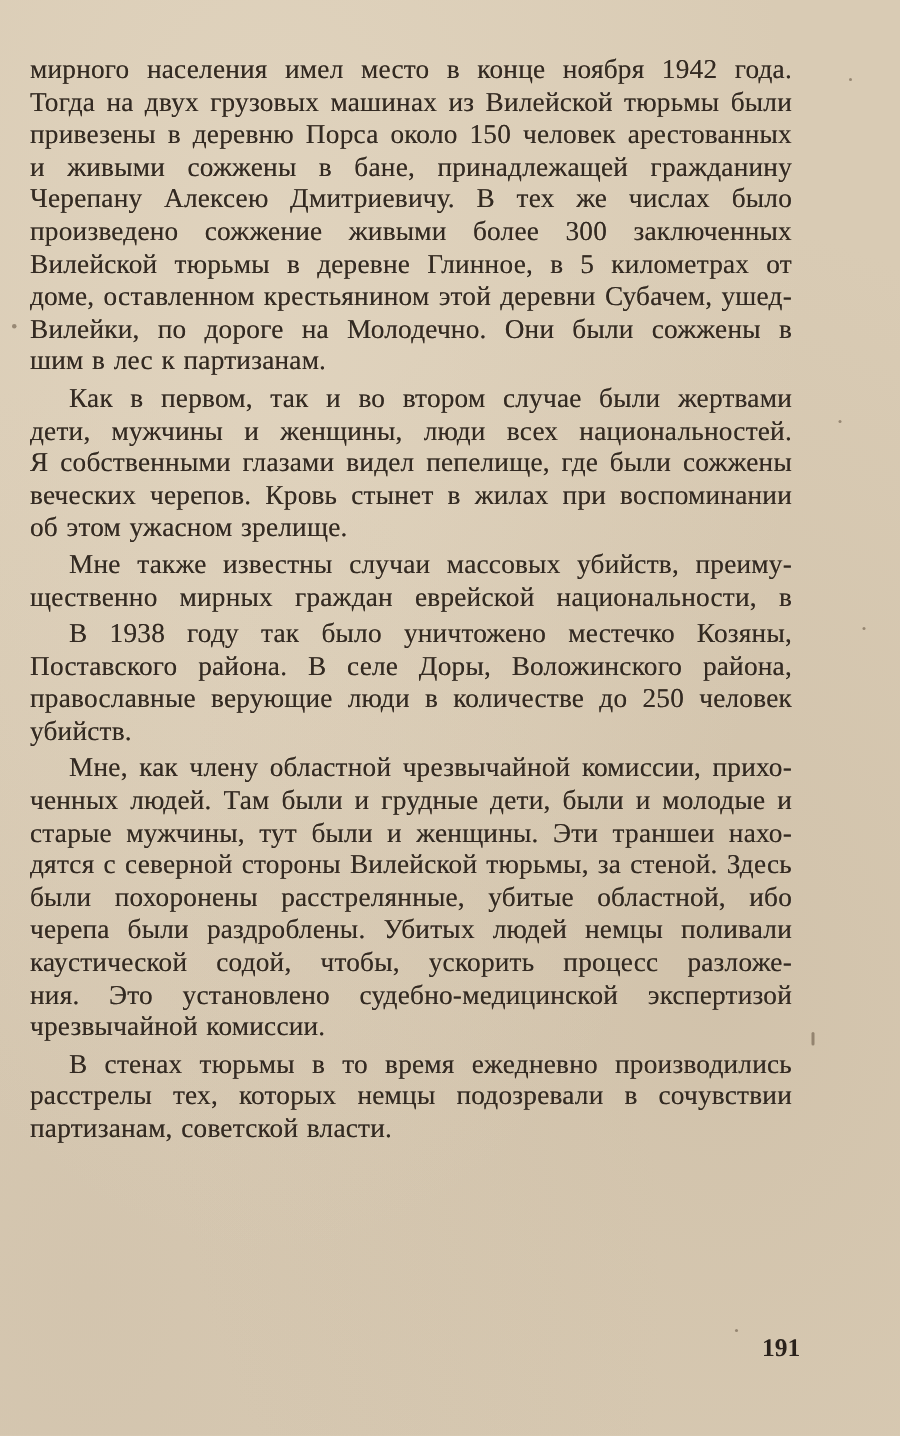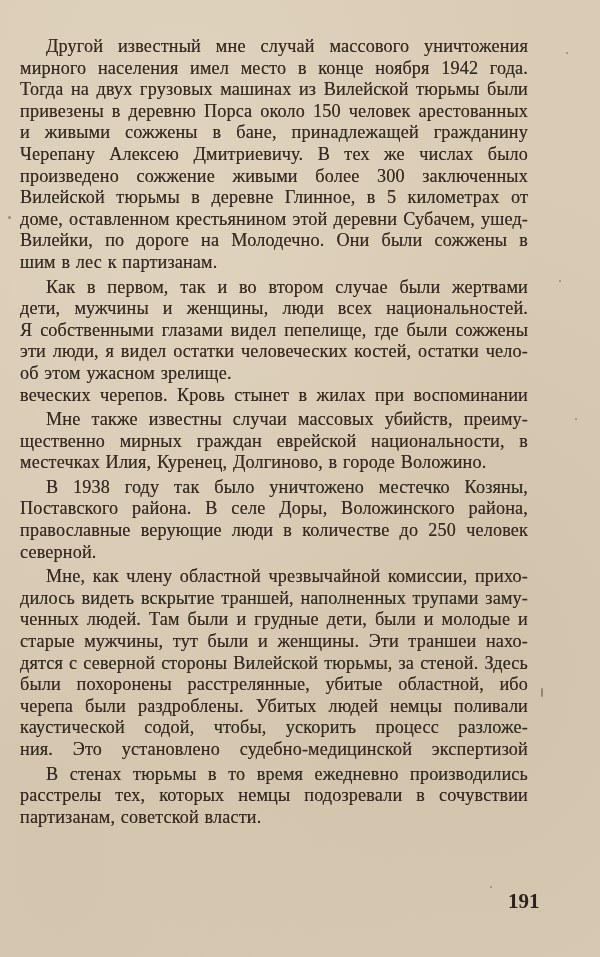--- a/index.html
+++ b/index.html
@@ -42,83 +42,80 @@
     text-align-last: justify;
     white-space: nowrap;
   }
   .line.last {
     text-align-last: left;
   }
   .page-number {
     position: absolute;
     left: 508px;
     top: 889px;
-    font-size: 21px;
+    font-size: 17px;
     font-weight: bold;
     color: #2a221c;
   }
   .speck {
     position: absolute;
     background: #6a5a48;
     border-radius: 50%;
     opacity: 0.6;
   }
 </style>
 </head>
 <body>
 
 <div class="page">
 
   <p class="para">
-    <span class="line">Другой известный  мне случай  массового  уничтожения</span>
     <span class="line" style="text-indent:0">мирного населения имел место   в конце ноября  1942 года.</span>
     <span class="line" style="text-indent:0">Тогда на двух грузовых машинах из Вилейской тюрьмы были</span>
     <span class="line" style="text-indent:0">привезены в деревню Порса около 150 человек арестованных</span>
     <span class="line" style="text-indent:0">и живыми сожжены  в  бане,  принадлежащей  гражданину</span>
     <span class="line" style="text-indent:0">Черепану Алексею  Дмитриевичу. В тех же  числах было</span>
     <span class="line" style="text-indent:0">произведено  сожжение живыми  более  300  заключенных</span>
     <span class="line" style="text-indent:0">Вилейской  тюрьмы  в деревне Глинное,   в 5 километрах от</span>
     <span class="line" style="text-indent:0">доме, оставленном крестьянином этой деревни Субачем, ушед-</span>
     <span class="line" style="text-indent:0">Вилейки, по  дороге  на Молодечно.  Они были  сожжены в</span>
     <span class="line last" style="text-indent:0">шим в лес к партизанам.</span>
   </p>
 
   <p class="para">
     <span class="line">Как в первом, так и во  втором случае  были  жертвами</span>
     <span class="line" style="text-indent:0">дети,  мужчины  и  женщины, люди всех национальностей.</span>
     <span class="line" style="text-indent:0">Я собственными глазами видел пепелище, где были сожжены</span>
-    <span class="line" style="text-indent:0">эти люди, я видел остатки человеческих костей, остатки чело-</span>
+    <span class="line" style="text-indent:0">веческих черепов. Кровь стынет в жилах при  воспоминании</span>
     <span class="line last" style="text-indent:0">об этом ужасном зрелище.</span>
-    <span class="line" style="text-indent:0">веческих черепов. Кровь стынет в жилах при  воспоминании</span>
   </p>
 
   <p class="para">
     <span class="line">Мне также известны случаи массовых убийств,  преиму-</span>
     <span class="line" style="text-indent:0">щественно мирных  граждан  еврейской  национальности, в</span>
-    <span class="line last" style="text-indent:0">местечках Илия, Куренец, Долгиново, в городе Воложино.</span>
   </p>
 
 
   <p class="para">
     <span class="line">В 1938  году так  было уничтожено  местечко  Козяны,</span>
     <span class="line" style="text-indent:0">Поставского района. В  селе Доры,  Воложинского  района,</span>
     <span class="line" style="text-indent:0">православные верующие люди в количестве до 250 человек</span>
-    <span class="line last" style="text-indent:0">северной.</span>
+    <span class="line last" style="text-indent:0">убийств.</span>
   </p>
 
   <p class="para">
     <span class="line">Мне, как члену областной чрезвычайной комиссии, прихо-</span>
-    <span class="line" style="text-indent:0">дилось видеть вскрытие траншей, наполненных трупами заму-</span>
     <span class="line" style="text-indent:0">ченных людей. Там были и грудные дети,  были и молодые и</span>
     <span class="line" style="text-indent:0">старые мужчины, тут были и  женщины. Эти  траншеи нахо-</span>
     <span class="line" style="text-indent:0">дятся с северной стороны Вилейской тюрьмы, за стеной. Здесь</span>
     <span class="line" style="text-indent:0">были похоронены расстрелянные,  убитые  областной, ибо</span>
     <span class="line" style="text-indent:0">черепа были раздроблены. Убитых  людей немцы  поливали</span>
     <span class="line" style="text-indent:0">каустической  содой,  чтобы,  ускорить  процесс  разложе-</span>
     <span class="line" style="text-indent:0">ния.  Это  установлено  судебно-медицинской  экспертизой</span>
+    <span class="line last" style="text-indent:0">чрезвычайной комиссии.</span>
   </p>
 
   <p class="para">
     <span class="line">В стенах  тюрьмы в то  время  ежедневно  производились</span>
     <span class="line" style="text-indent:0">расстрелы  тех,  которых  немцы  подозревали в сочувствии</span>
     <span class="line last" style="text-indent:0">партизанам, советской власти.</span>
   </p>
 
 </div>
 

